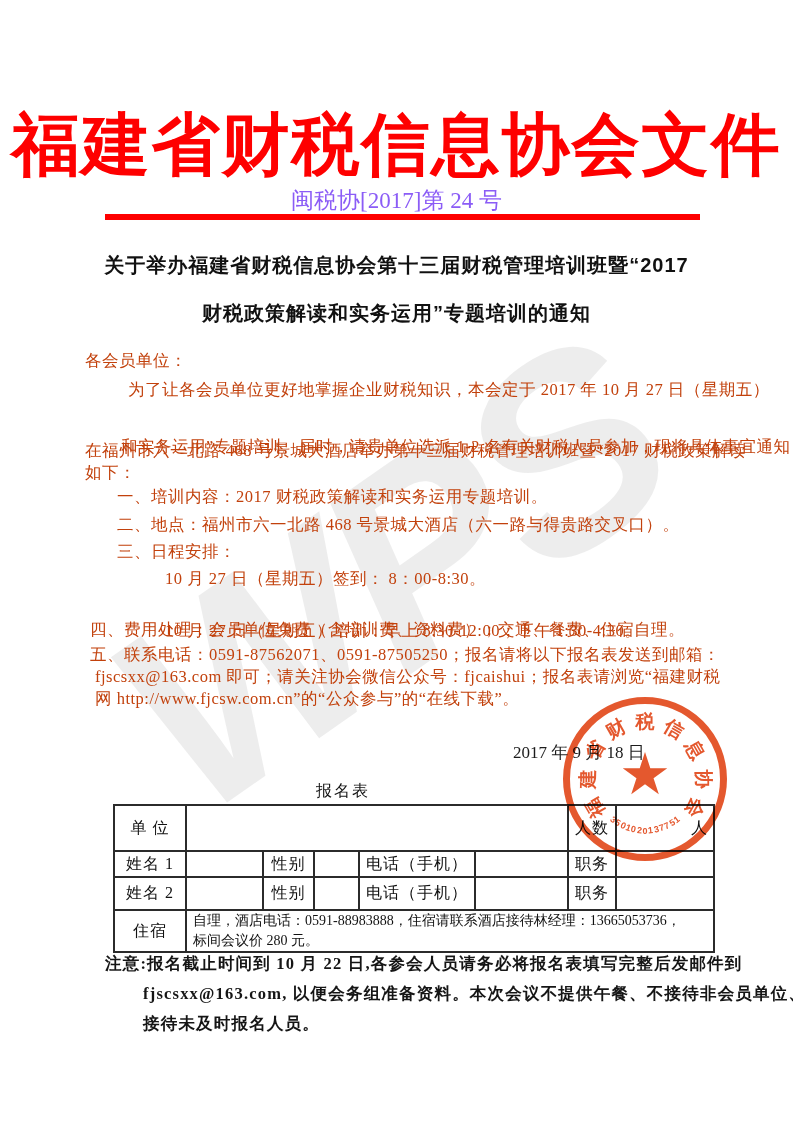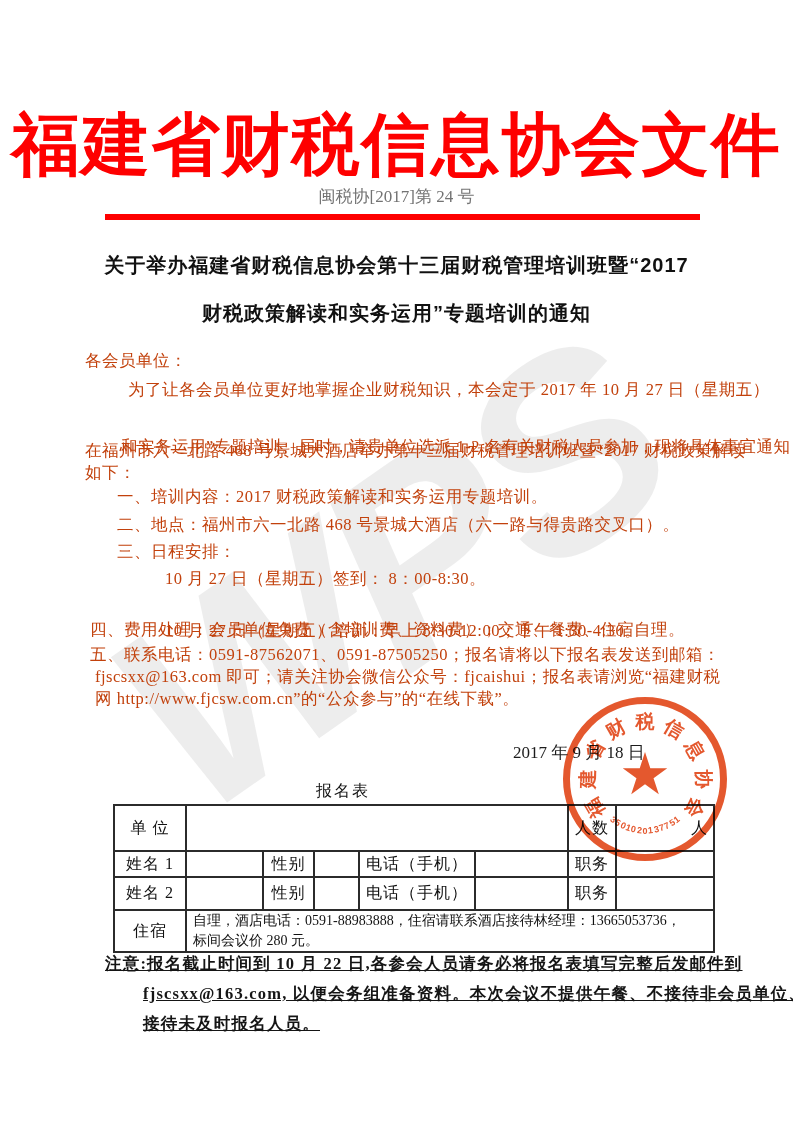--- a/index.html
+++ b/index.html
@@ -17,21 +17,21 @@
     text-align:center; pointer-events:none; user-select:none;
   }
   .header-title{
     position:absolute; top:100px; left:0; width:100%;
     text-align:center; font-family:"Liberation Sans","DejaVu Sans",sans-serif;
     font-weight:900; font-size:68px; letter-spacing:2px; color:#fe0000;
     white-space:nowrap;
   }
   .doc-number{
     position:absolute; top:185px; left:0; width:100%;
-    text-align:center; font-size:17px; color:#737373;
+    text-align:center; font-size:23px; color:#8b5cf6;
   }
   .red-rule{
     position:absolute; top:214px; left:105px; width:595px; height:6px;
     background:#fe0000;
   }
   .doc-title{
     position:absolute; left:0; width:100%; text-align:center;
     font-family:"Liberation Sans","DejaVu Sans",sans-serif;
     font-weight:bold; font-size:20px; color:#111; letter-spacing:1px;
     white-space:nowrap;
@@ -54,21 +54,21 @@
   }
   table.signup td{
     border:2px solid #2b2b2b; padding:0 6px; vertical-align:middle;
     overflow:hidden;
   }
   td.lab{ text-align:center; letter-spacing:1px; white-space:nowrap; padding:0 2px;}
   td.unit-cell{ text-align:right; padding-right:16px; }
   .stay-text{ line-height:20px; font-size:14px; white-space:nowrap; }
   .note-line{
     position:absolute; font-size:16.5px; font-weight:bold; color:#151515;
-    letter-spacing:1.2px; white-space:nowrap;text-decoration:underline;
+    letter-spacing:1.2px; white-space:nowrap;
   }
   
   .seal{
     position:absolute; left:563px; top:697px; width:164px; height:164px;
     opacity:0.92; mix-blend-mode:multiply; pointer-events:none;
   }
   .seal-ring{
     position:absolute; left:0; top:0; width:164px; height:164px;
     border:7px solid #e2491c; border-radius:50%; box-sizing:border-box;
   }

